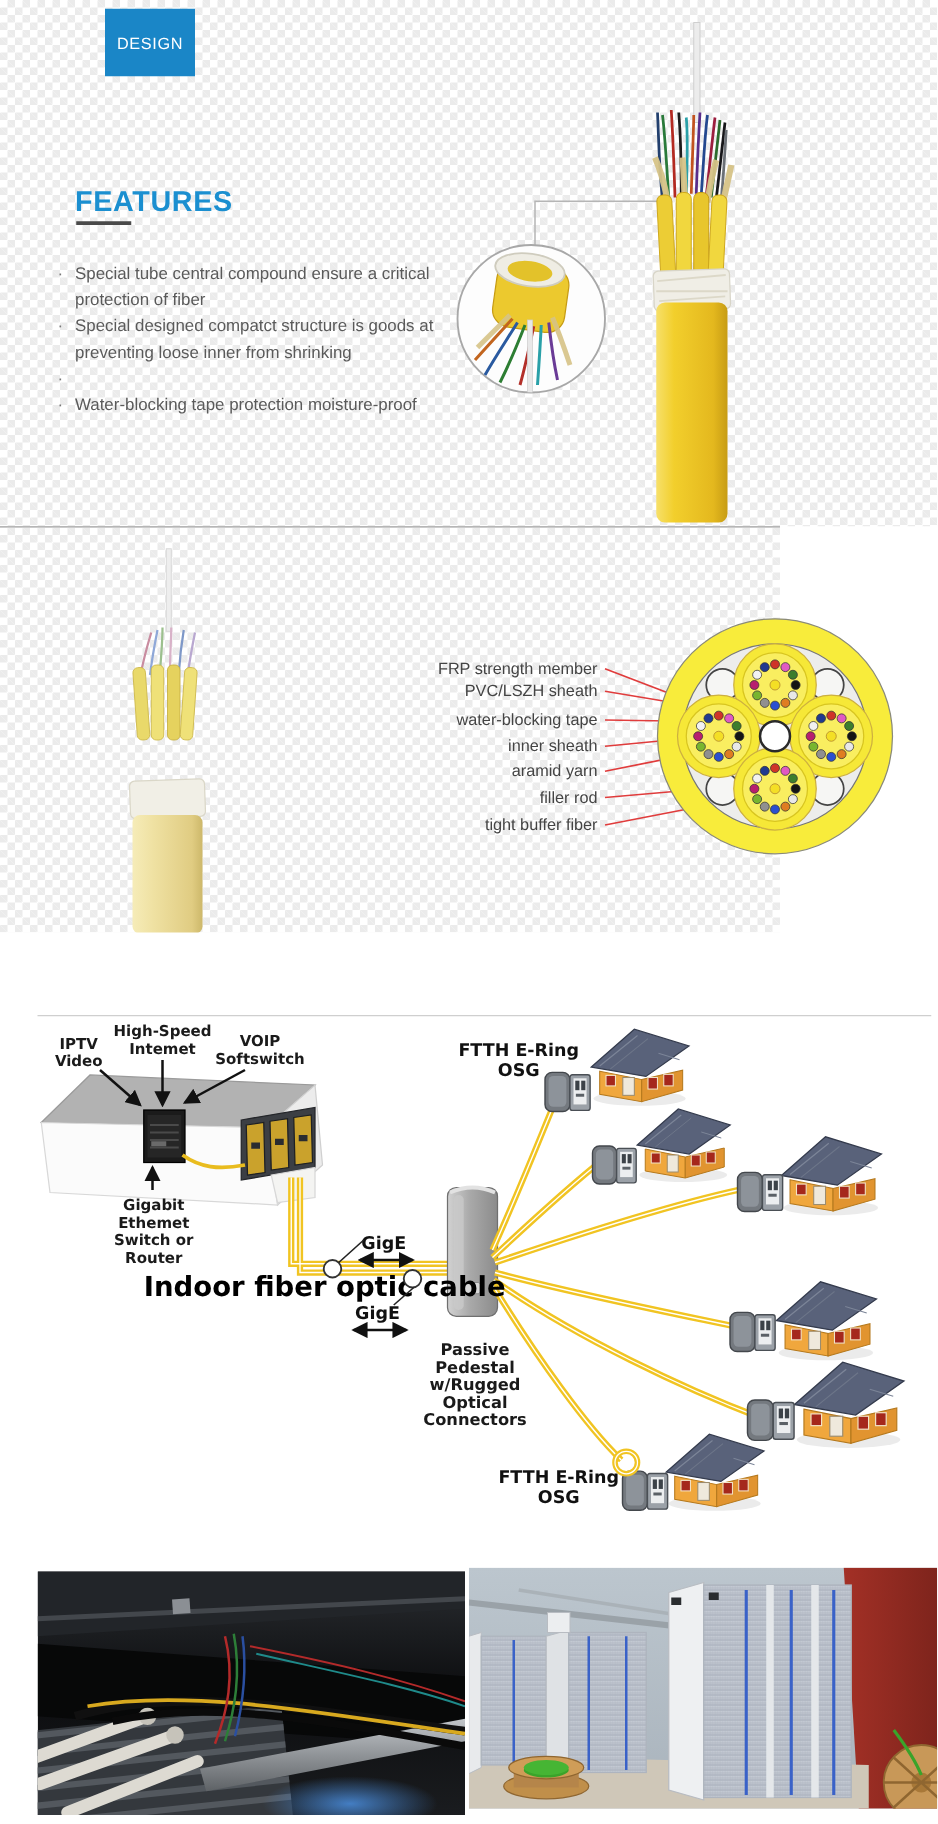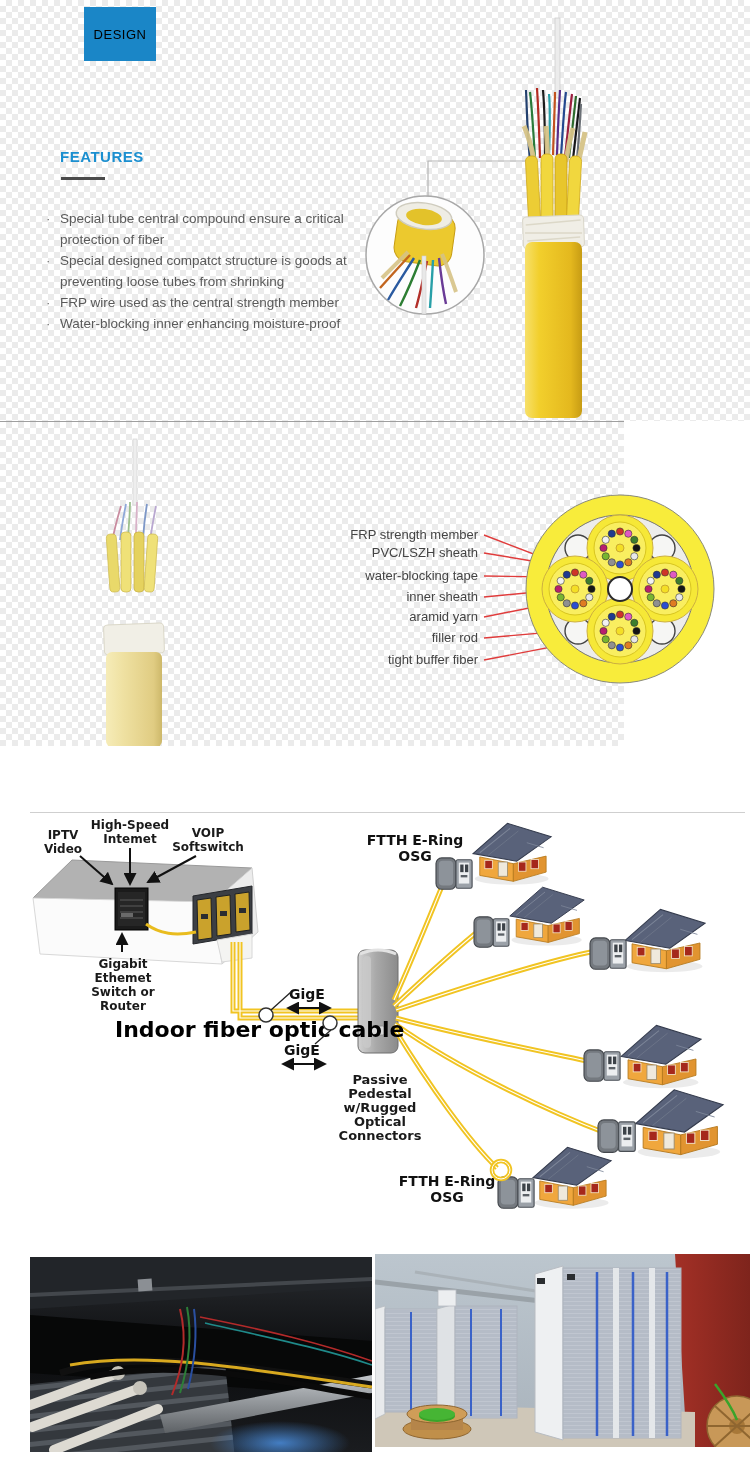--- a/index.html
+++ b/index.html
@@ -10,23 +10,23 @@
     background-image:
       linear-gradient(45deg,#ebebeb 25%,transparent 25%,transparent 75%,#ebebeb 75%),
       linear-gradient(45deg,#ebebeb 25%,transparent 25%,transparent 75%,#ebebeb 75%);
     background-size:12px 12px;
     background-position:0 0,6px 6px;
   }
   .abs{position:absolute;}
   
   #sec1{left:0;top:0;width:750px;height:421px;}
   #design-badge{left:84px;top:7px;width:72px;height:54px;background:#1a86c7;
-    color:#000000;font-size:13px;display:flex;align-items:center;justify-content:center;
+    color:#ffffff;font-size:13px;display:flex;align-items:center;justify-content:center;
     letter-spacing:.5px;}
-  #features-title{left:60px;top:148px;font-size:15px;font-weight:bold;color:#1b8fd0;
+  #features-title{left:60px;top:148px;font-size:23px;font-weight:bold;color:#1b8fd0;
     letter-spacing:.5px;}
   #features-underline{left:61px;top:177px;width:44px;height:3px;background:#4a4a4a;}
   #features-list{left:46px;top:208px;width:320px;}
   .feat{display:flex;color:#5a5a5a;font-size:13.5px;line-height:21px;margin:0 0 0 0;}
   .feat .dot{width:14px;flex:0 0 14px;color:#777;}
   
   #sec2{left:0;top:421px;width:624px;height:325px;border-top:1px solid #9e9e9e;box-sizing:border-box;}
   
   #sec3{left:0;top:746px;width:734px;height:511px;background:#fff;}
   
@@ -49,29 +49,28 @@
     </div>
     <div id="features-title" class="abs">FEATURES</div>
     <div id="features-underline" class="abs"></div>
     <div id="features-list" class="abs">
       <div class="feat">
           <span class="dot">·</span>
           <span>Special tube central compound ensure a critical protection of fiber</span>
         </div>
       <div class="feat">
           <span class="dot">·</span>
-          <span>Special designed compatct structure is goods at preventing loose tubes from shrinking</span>
+          <span>Special designed compatct structure is goods at preventing loose inner from shrinking</span>
         </div>
       <div class="feat">
           <span class="dot">·</span>
-          <span>FRP wire used as the central strength member</span>
         </div>
       <div class="feat">
           <span class="dot">·</span>
-          <span>Water-blocking inner enhancing moisture-proof</span>
+          <span>Water-blocking tape protection moisture-proof</span>
         </div>
     </div>
 
     <svg class="abs" style="left:0;top:0" width="750" height="421" viewBox="0 0 750 421">
       <defs>
         <linearGradient id="ybody" x1="0" y1="0" x2="1" y2="0">
           <stop offset="0" stop-color="#f7e06a"></stop>
             <stop offset="0.25" stop-color="#f2cf2c"></stop>
           <stop offset="0.8" stop-color="#e4b81e"></stop>
             <stop offset="1" stop-color="#c79c14"></stop>

